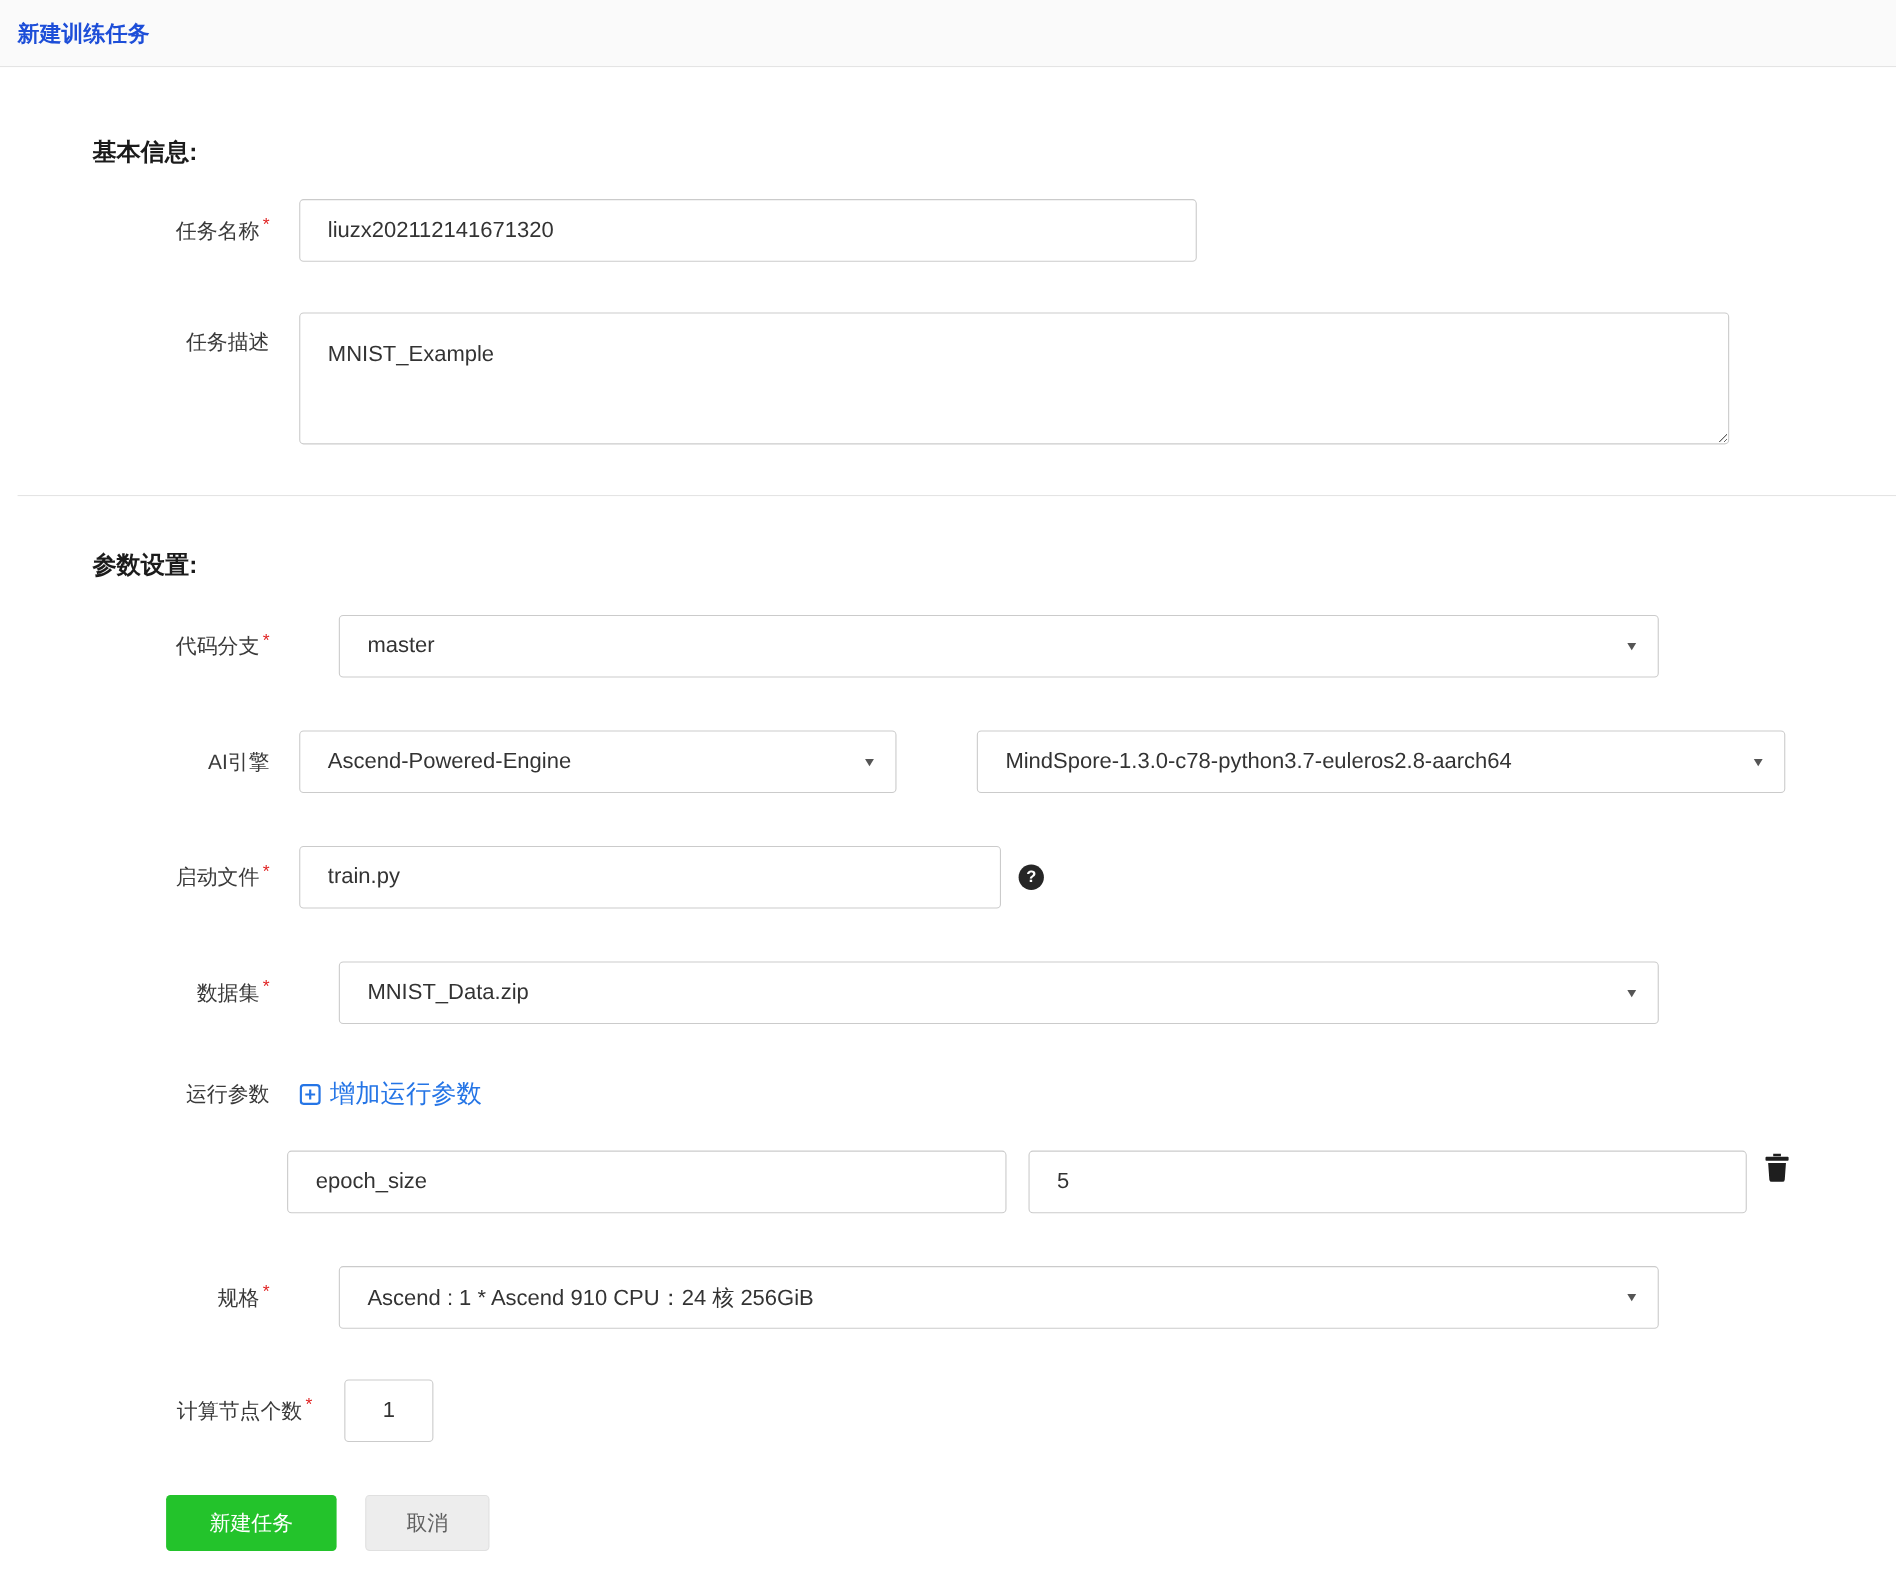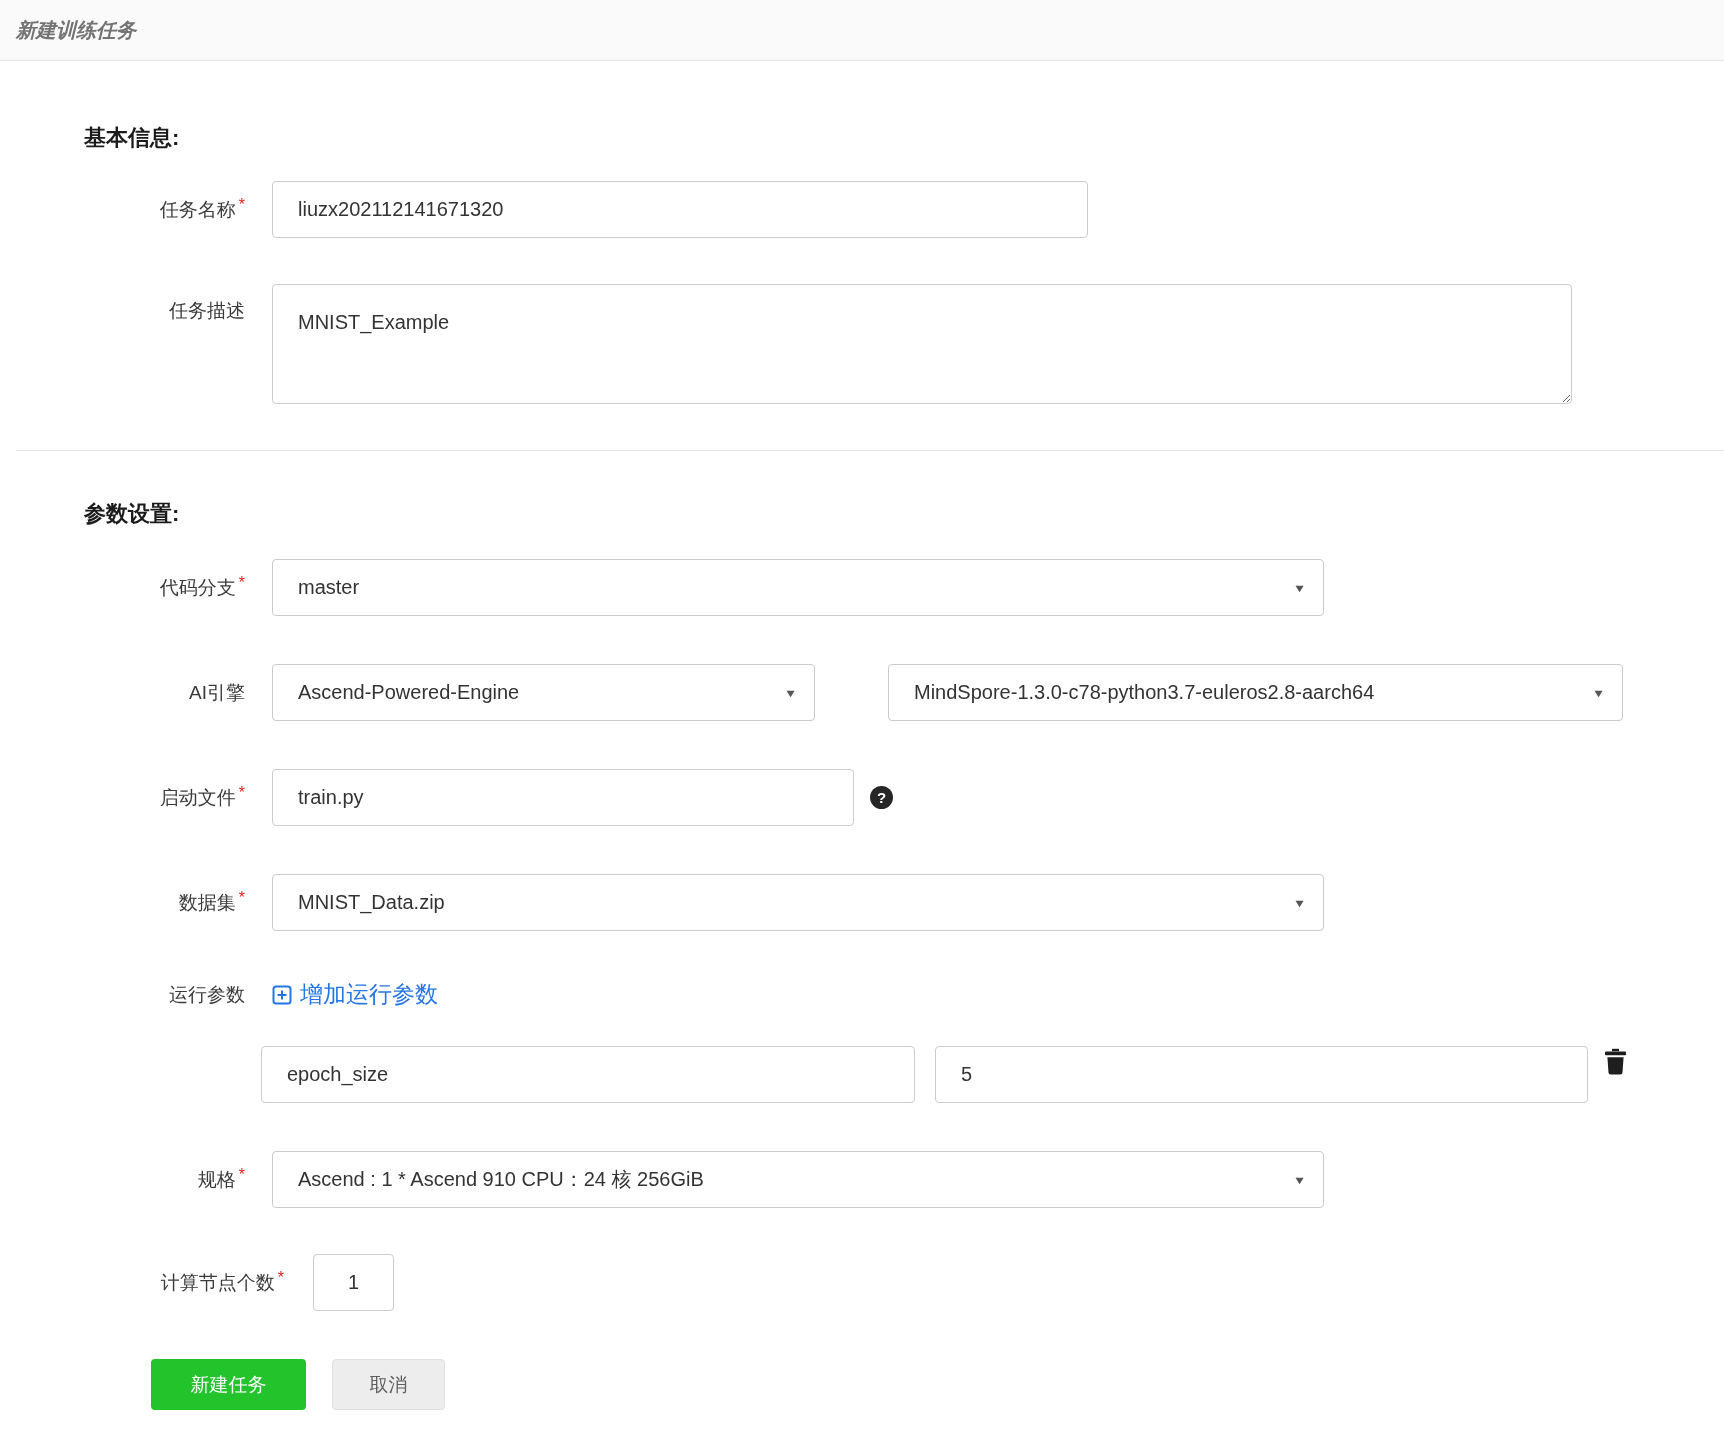--- a/index.html
+++ b/index.html
@@ -5,21 +5,21 @@
   html,body{margin:0;padding:0;}
   body{
     width:1724px;height:1444px;overflow:hidden;background:#fff;
     font-family:"Liberation Sans","DejaVu Sans",sans-serif;color:#333;
   }
   
   .page-header{
     height:61px;background:#fafafa;border-bottom:1px solid #e4e4e4;
     display:flex;align-items:center;padding-left:16px;box-sizing:border-box;
   }
-  .page-header h1{margin:0;font-size:20px;font-weight:bold;color:#737373;font-style:italic;}
+  .page-header h1{margin:0;font-size:20px;font-weight:bold;color:#1d4ed8;}
   
   .content{padding-left:84px;}
   .section-heading{font-size:22px;font-weight:bold;color:#1b1b1b;}
   .heading-basic{margin:62px 0 0 0;}
   .heading-params{margin:48px 0 0 0;}
   .divider{height:1px;background:#e4e4e4;margin:46px 0 0 -68px;}
   
   .form-row{display:flex;align-items:center;}
   .form-label{
     width:161px;min-width:161px;text-align:right;padding-right:27px;
@@ -39,37 +39,37 @@
   .row-nodes{margin-top:46px;}
   .row-nodes .form-label{width:200px;min-width:200px;padding-right:29px;}
   .row-buttons{margin-top:48px;margin-left:67px;display:flex;gap:26px;padding-bottom:30px;}
   
   .text-input{
     height:57px;border:1px solid #cbcbcb;border-radius:4px;box-sizing:border-box;
     font-size:20px;color:#333;padding:0 0 0 25px;outline:none;background:#fff;
     font-family:"Liberation Sans","DejaVu Sans",sans-serif;
   }
   .input-name{width:816px;}
-  .input-boot{width:582px;}
+  .input-boot{width:638px;}
   .input-nodes{width:81px;padding-left:0;text-align:center;}
   .textarea{
     width:1300px;height:120px;border:1px solid #cbcbcb;border-radius:4px;box-sizing:border-box;
     font-size:20px;color:#333;padding:24px 16px 6px 25px;outline:none;resize:both;
     font-family:"Liberation Sans","DejaVu Sans",sans-serif;line-height:1.3;
   }
   .select{
     height:57px;border:1px solid #cbcbcb;border-radius:4px;box-sizing:border-box;
     display:flex;align-items:center;font-size:20px;color:#333;background:#fff;
     padding:0 44px 0 25px;position:relative;cursor:pointer;
   }
   .select .caret{
     position:absolute;right:18px;top:50%;transform:translateY(-50%) scaleX(1.25);
     font-size:11px;color:#555;pointer-events:none;
   }
-  .select-wide{width:1052px;}
+  .select-wide{width:1200px;margin-left:36px;}
   .select-engine{width:543px;margin-right:26px;}
   .select-version{width:735px;margin-left:47px;}
   .help-icon{
     width:23px;height:23px;border-radius:50%;background:#262626;color:#fff;
     display:flex;align-items:center;justify-content:center;
     font-size:15px;font-weight:bold;margin-left:16px;cursor:pointer;flex:0 0 auto;
   }
   .add-param-link{
     display:inline-flex;align-items:center;gap:8px;color:#2575e6;font-size:23px;
     text-decoration:none;cursor:pointer;

